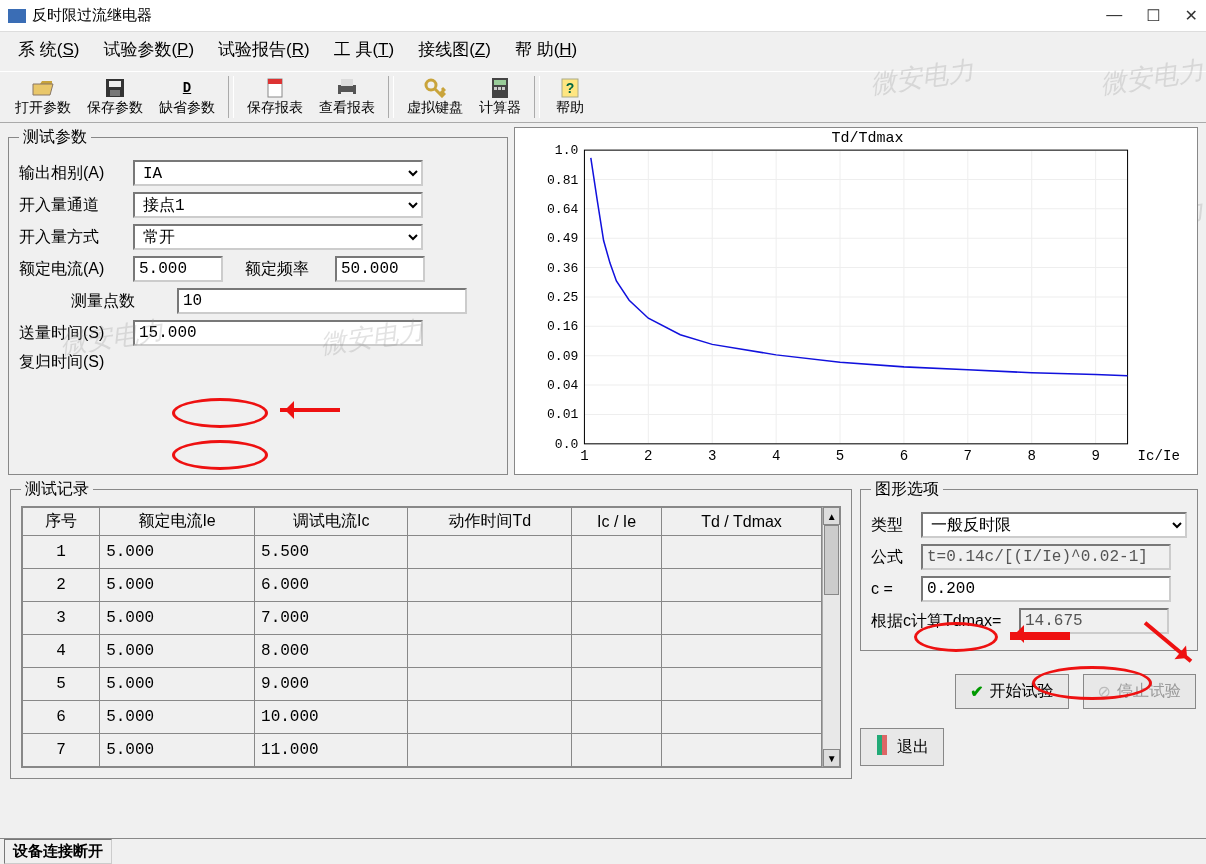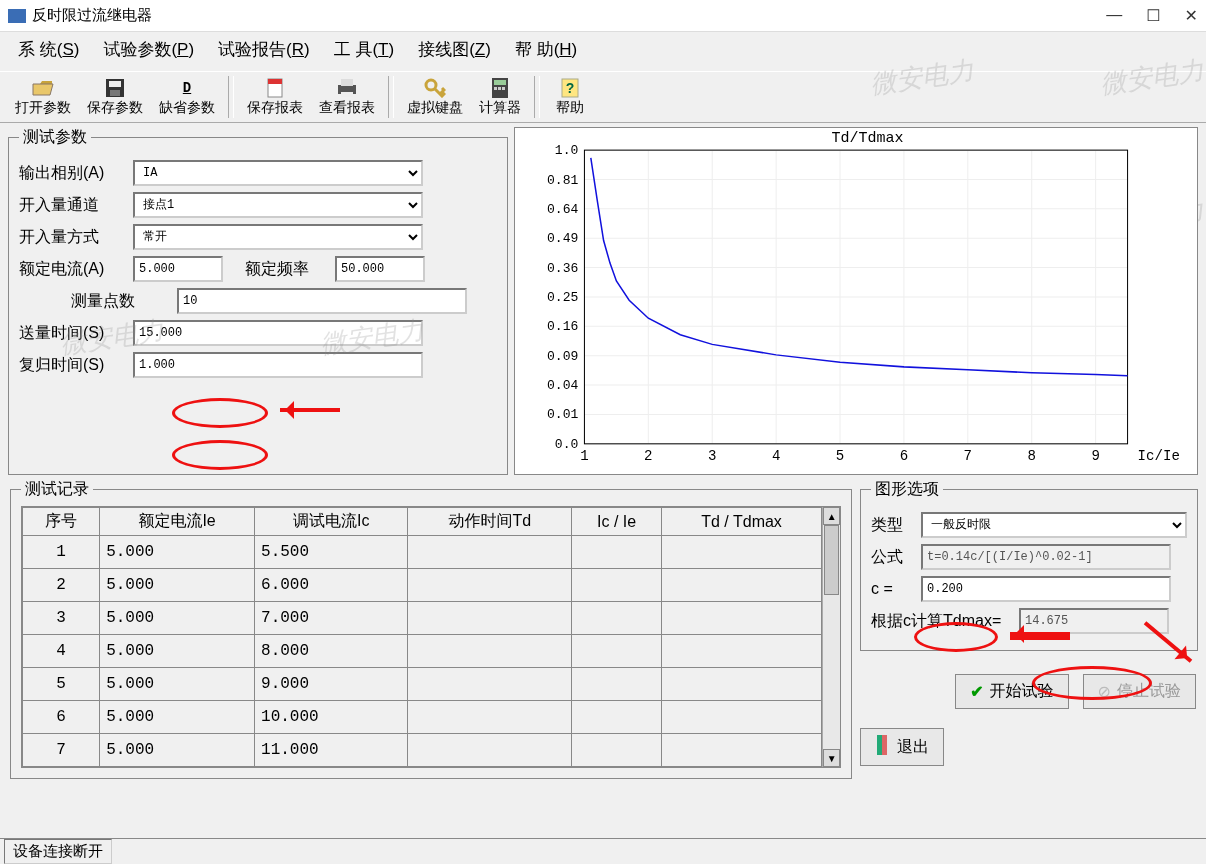--- a/index.html
+++ b/index.html
@@ -84,21 +84,21 @@
 
   .params { width: 500px; }
   .row { display:flex; align-items:center; margin: 6px 0; gap:4px; }
   .row label { width: 110px; font-size:16px; text-align:left; }
   .row label.w2 { width: 86px; }
   .row label.wpad { padding-left: 8px; margin-left: 44px; }
   select.sunken, input.sunken {
     border: 2px inset #ccc;
     background:#fff;
     font-family: "Courier New", monospace;
-    font-size: 12px;
+    font-size: 16px;
     padding: 2px 4px;
     height: 26px;
   }
   select.sunken { width: 290px; }
   input.sunken.small { width: 90px; }
   input.sunken.med { width: 290px; }
 
   .chart-area { flex:1; background:#fff; border:1px solid #888; position:relative; height: 348px; }
   .chart-title { position:absolute; top:2px; left:50%; transform:translateX(-34%); font-family:Liberation Mono, monospace; font-size:15px; }
   svg.chart { width:100%; height:100%; }
@@ -126,21 +126,21 @@
   }
   .btn.disabled { color:#999; }
   .exit-row { display:flex; }
 
   .statusbar {
     position:absolute; bottom:0; left:0; right:0;
     height:26px; border-top:1px solid #888;
     display:flex; align-items:center; padding:0 4px;
     font-size:15px;
   }
-  .status-cell { border:1px inset #ccc; padding:2px 8px; }
+  .status-cell { border:1px inset #ccc; padding:2px 8px;font-weight:bold; }
 
   
   .anno { position:absolute; border:3px solid #e11; border-radius:50%; pointer-events:none; }
   .arrow-r { position:absolute; pointer-events:none; }
   .arrow-r::before { content:""; display:block; width:60px; height:4px; background:#e11; }
   .arrow-r::after { content:""; position:absolute; left:-4px; top:-7px; border:9px solid transparent; border-right-color:#e11; }
   .arrow-r.flip::after { left:auto; right:-4px; border-right-color:transparent; border-left-color:#e11; }
 </style>
 </head>
 <body>
@@ -287,21 +287,20 @@
     <div class="row">
         <label class="wpad">测量点数</label>
       <input class="sunken med" value="10" style="">
       </div>
     <div class="row">
         <label>送量时间(S)</label>
       <input class="sunken med" value="15.000" style="">
       </div>
     <div class="row">
         <label>复归时间(S)</label>
-      <input class="sunken med" value="1.000" style="">
       </div>
   </fieldset>
 
   <div class="chart-area">
     <div class="chart-title">Td/Tdmax</div>
     <svg class="chart" id="chart-svg" viewBox="0 0 660 344">
         <rect x="60" y="22" width="540" height="292" fill="#fff"></rect>
         <line x1="60" y1="314" x2="600" y2="314" stroke="#eee"></line>
         <text x="54" y="318" text-anchor="end" font-family="Courier New" font-size="13">0.0</text>
         <line x1="60" y1="284.8" x2="600" y2="284.8" stroke="#eee"></line>

